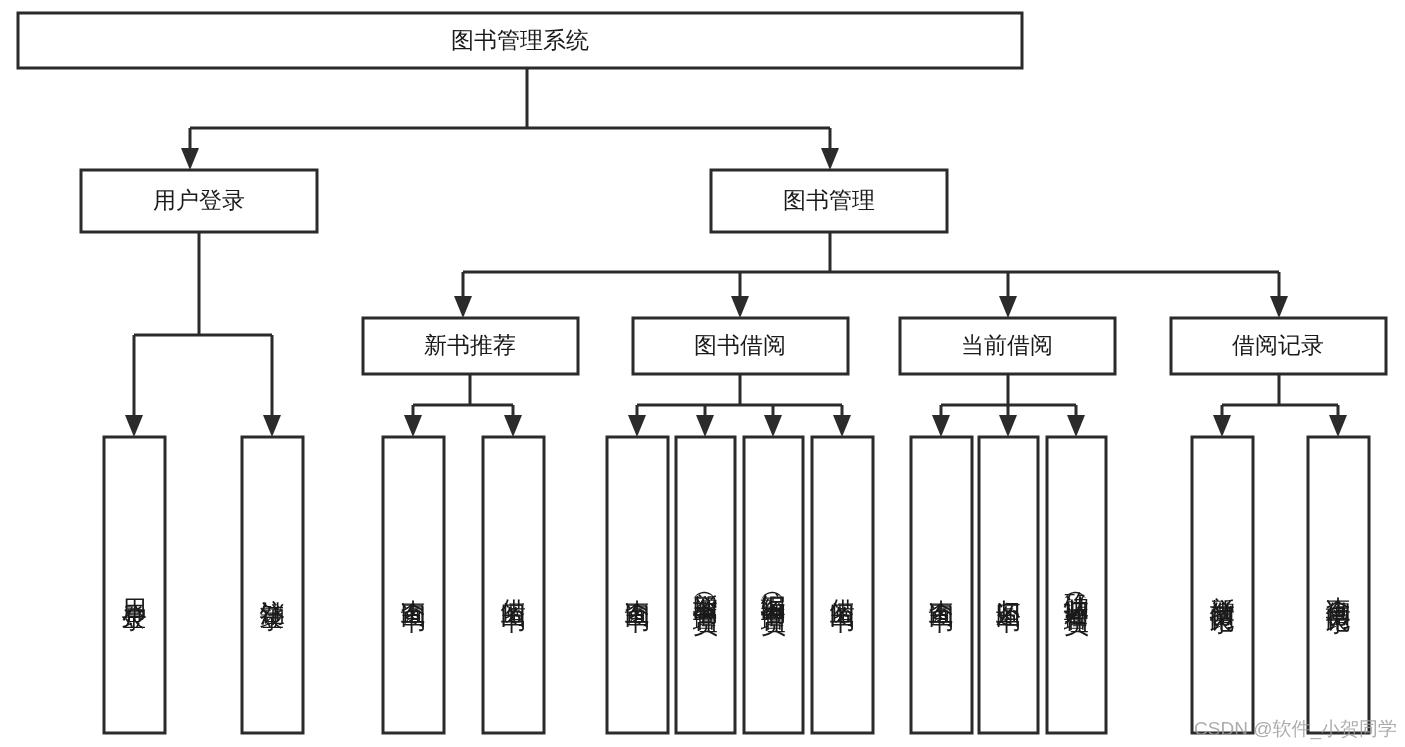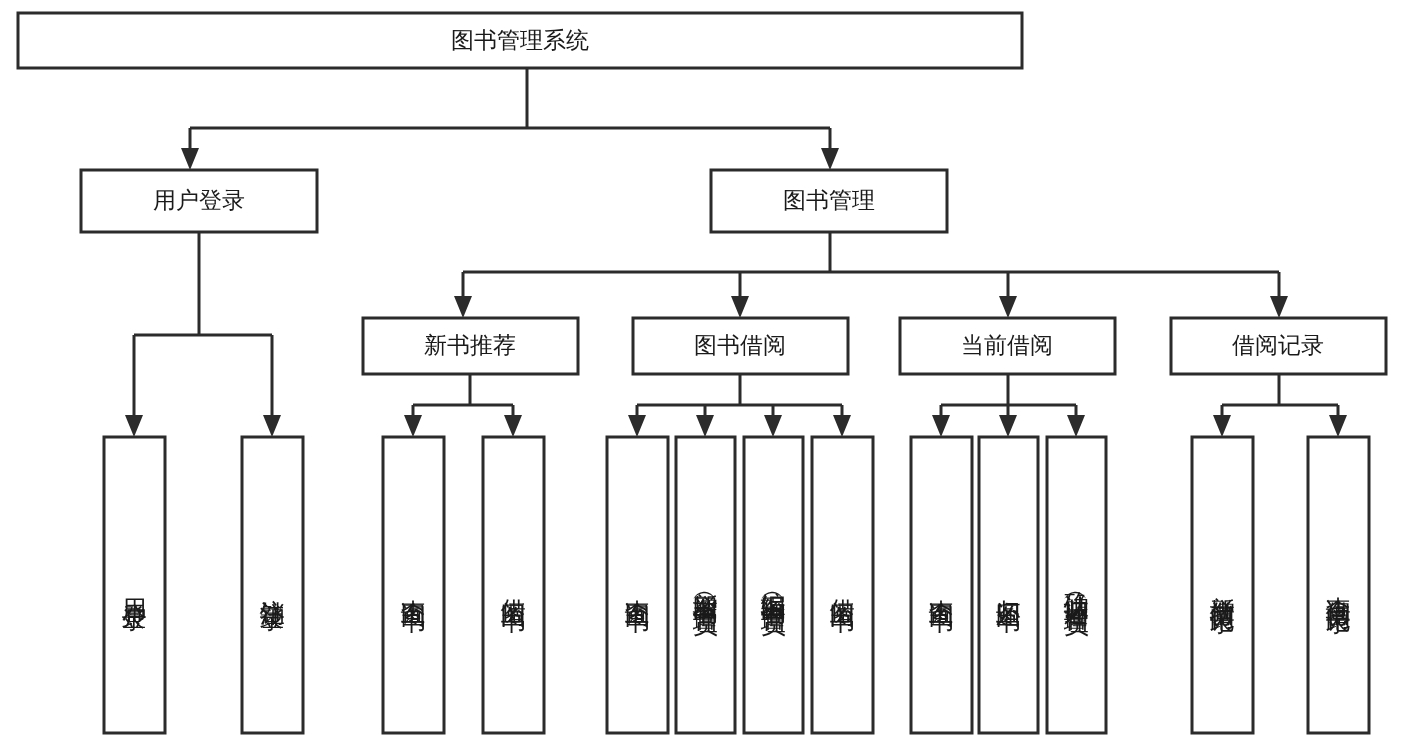--- a/index.html
+++ b/index.html
@@ -222,14 +222,15 @@
   <div class="node-label-v" style="left:744px; top:437px; width:59px; height:296px;">编辑图书（管理员）</div>
   <div class="node-label-v" style="left:812px; top:437px; width:61px; height:296px;">借阅图书</div>
 
   <div class="node-label-v" style="left:911px; top:437px; width:61px; height:296px;">查询图书</div>
   <div class="node-label-v" style="left:979px; top:437px; width:59px; height:296px;">归还图书</div>
   <div class="node-label-v" style="left:1047px; top:437px; width:59px; height:296px;">确认归还（管理员）</div>
 
   <div class="node-label-v" style="left:1192px; top:437px; width:61px; height:296px;">新增借阅记录</div>
   <div class="node-label-v" style="left:1308px; top:437px; width:61px; height:296px;">查询借阅记录</div>
 
+  <div class="watermark">CSDN @软件_小贺同学</div>
 
 </div>
 
 </body></html>

